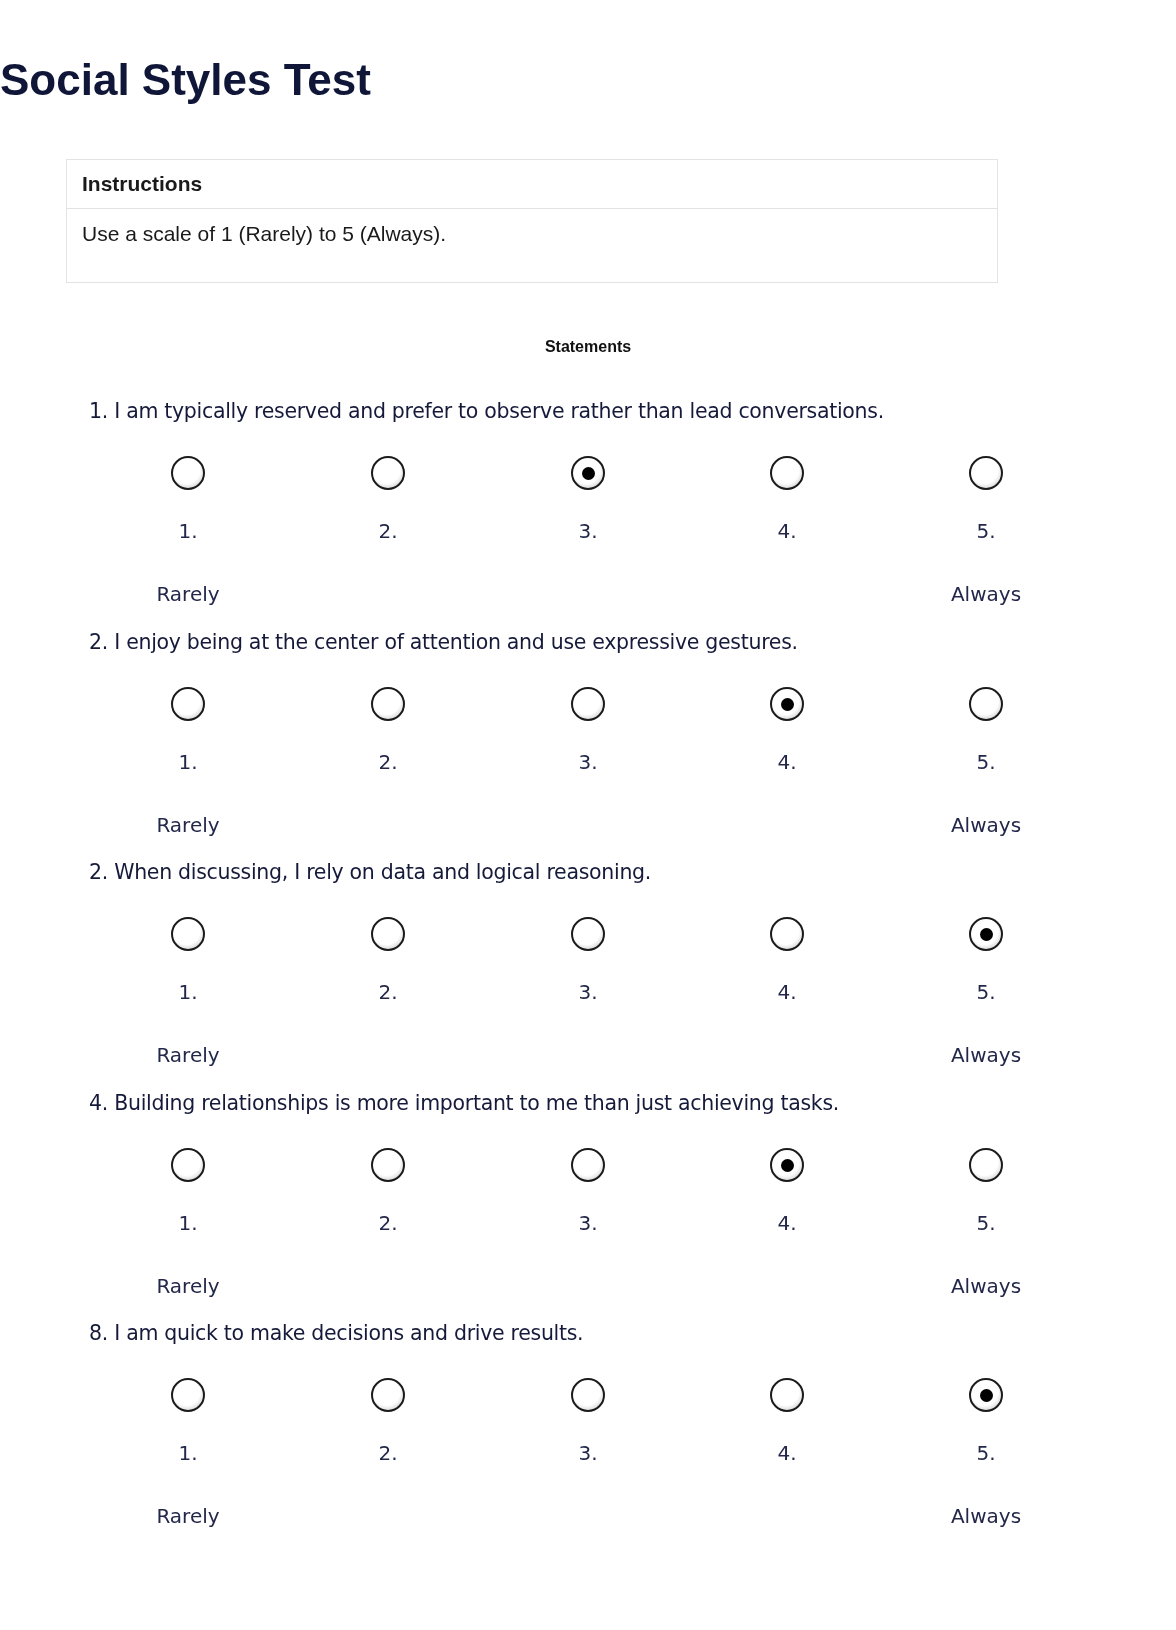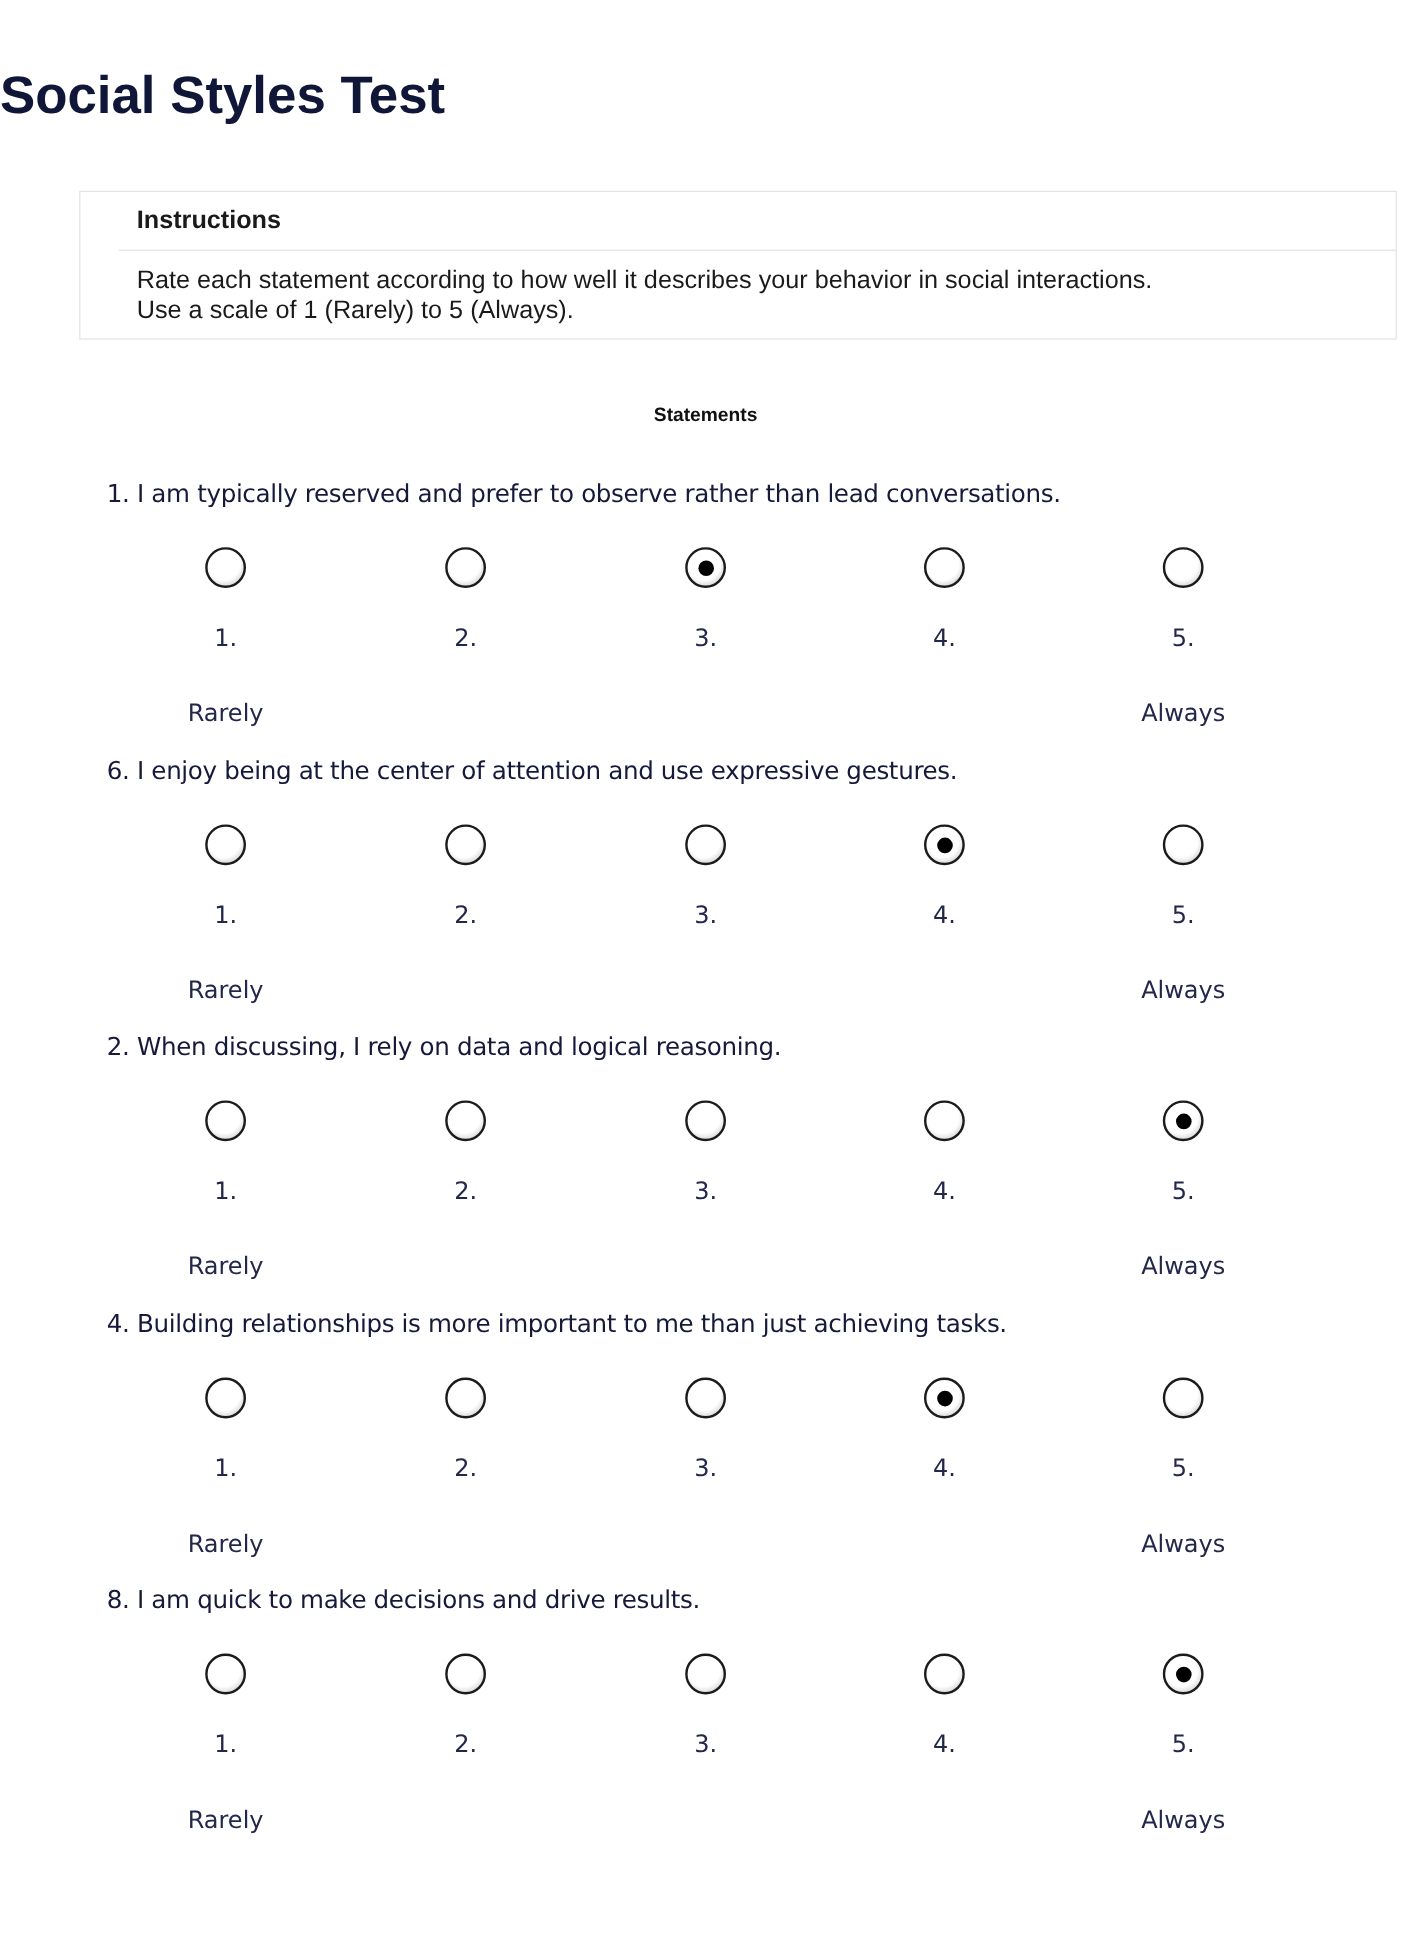--- a/index.html
+++ b/index.html
@@ -6,22 +6,22 @@
     html, body { width: 1176px; height: 1630px; background: #ffffff; overflow: hidden; }
     body { position: relative; font-family: "Liberation Sans", sans-serif; }
 
     .page-title {
       position: absolute; left: 0; width: 1176px; top: 53px;
       text-align: left; font-family: "Liberation Sans", sans-serif;
       font-weight: bold; font-size: 44px; line-height: 54px; color: #0f1638;
     }
 
     .instructions-box {
-      position: absolute; left: 66px; top: 159px; width: 1098px; height: 124px;
-      border: 1.5px solid #e3e3e3; background: #ffffff; padding-left: 32px;
+      position: absolute; left: 66px; top: 159px; width: 932px; height: 124px;
+      border: 1.5px solid #e3e3e3; background: #ffffff;
     }
     .instructions-header {
       height: 49px; border-bottom: 1.5px solid #e3e3e3;
       padding-left: 15px; display: flex; align-items: center;
       font-weight: bold; font-size: 21px; color: #1a1a1a;
       font-family: "Liberation Sans", sans-serif;
     }
     .instructions-body {
       padding: 12px 15px 0 15px; font-size: 21px; line-height: 25px; color: #1a1a1a;
       font-family: "Liberation Sans", sans-serif;
@@ -68,21 +68,20 @@
     }
   </style>
 </head>
 <body>
 
 <div class="page-title">Social Styles Test</div>
 
 <div class="instructions-box">
   <div class="instructions-header">Instructions</div>
   <div class="instructions-body">
-    <div>Rate each statement according to how well it describes your behavior in social interactions.</div>
     <div>Use a scale of 1 (Rarely) to 5 (Always).</div>
   </div>
 </div>
 
 <div class="section-title">Statements</div>
 
 <div id="statements-container">
     <div class="statement" style="top: 397px;">
       <div class="statement-text">1. I am typically reserved and prefer to observe rather than lead conversations.</div>
       <div class="option" style="left: 188px;">
@@ -104,21 +103,21 @@
         <div class="radio" role="radio" aria-checked="false"></div>
         <div class="opt-num">4.</div>
       </div>
       <div class="option" style="left: 986px;">
         <div class="radio" role="radio" aria-checked="false"></div>
         <div class="opt-num">5.</div>
         <div class="opt-desc">Always</div>
       </div>
     </div>
     <div class="statement" style="top: 628px;">
-      <div class="statement-text">6. I enjoy being at the center of attention and use expressive gestures.</div>
+      <div class="statement-text">2. I enjoy being at the center of attention and use expressive gestures.</div>
       <div class="option" style="left: 188px;">
         <div class="radio" role="radio" aria-checked="false"></div>
         <div class="opt-num">1.</div>
         <div class="opt-desc">Rarely</div>
       </div>
       <div class="option" style="left: 388px;">
         <div class="radio" role="radio" aria-checked="false"></div>
         <div class="opt-num">2.</div>
       </div>
       <div class="option" style="left: 588px;">

